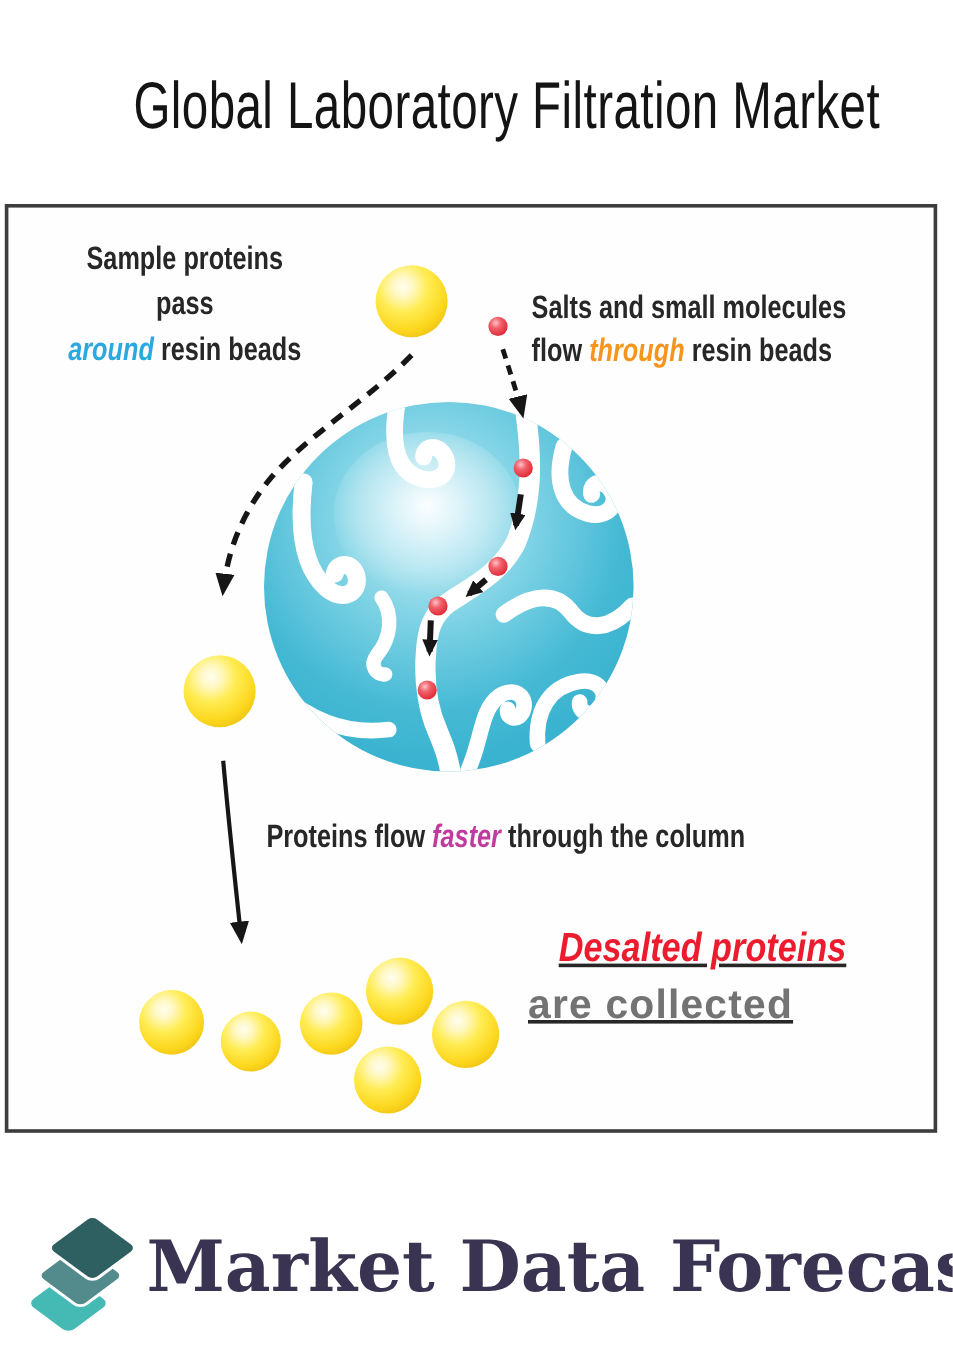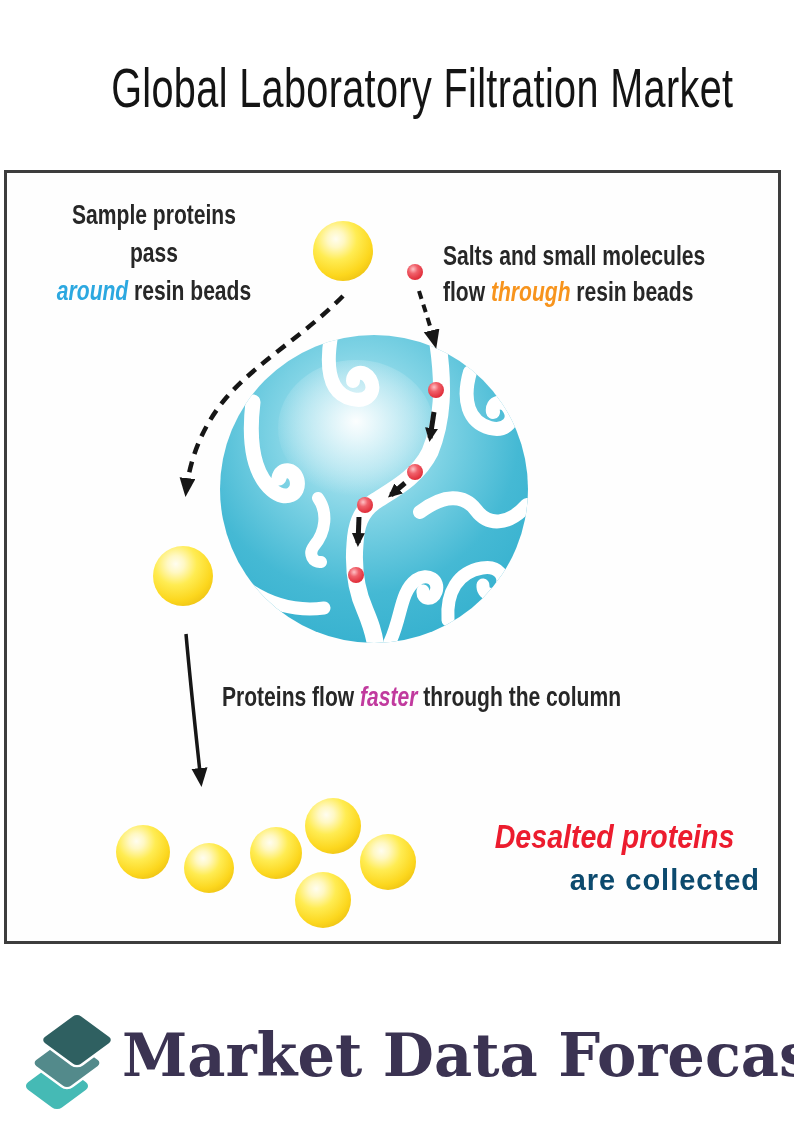--- a/index.html
+++ b/index.html
@@ -18,24 +18,24 @@
   .art{position:absolute;left:0;top:0;width:794px;height:1123px;pointer-events:none;}
 
   
   .lbl{position:absolute;font-weight:bold;color:#272727;}
   .lbl-sample{left:22px;top:196px;width:264px;text-align:center;font-size:27px;line-height:38px;
               transform:scaleX(.78);transform-origin:center top;}
   .lbl-salts{left:443px;top:238px;font-size:27px;line-height:36px;white-space:nowrap;
              transform:scaleX(.78);transform-origin:left top;}
   .lbl-column{left:222px;top:682px;font-size:27px;white-space:nowrap;
               transform:scaleX(.78);transform-origin:left top;}
-  .lbl-desalted{left:440px;top:817px;width:320px;text-align:right;}
+  .lbl-desalted{left:440px;top:771px;width:320px;text-align:left;text-decoration:underline;}
   .desalted-1{font-size:34px;font-weight:bold;font-style:italic;color:#ec1c2e;white-space:nowrap;
               transform:scaleX(.84);transform-origin:center top;}
-  .desalted-2{margin-top:8px;font-size:29px;font-weight:bold;color:#0c4a6e;letter-spacing:1px;}
+  .desalted-2{margin-top:8px;font-size:34px;font-weight:bold;color:#737373;letter-spacing:1px;}
 
   .hl-around{color:#2ca8e0;font-style:italic;}
   .hl-through{color:#f7941d;font-style:italic;}
   .hl-faster{color:#c13a9e;font-style:italic;}
 
   
   .brand{position:absolute;left:122px;top:1024px;font-family:"DejaVu Serif",serif;
          font-weight:bold;font-size:59px;line-height:64px;color:#3b3352;white-space:nowrap;}
 </style>
 </head>

